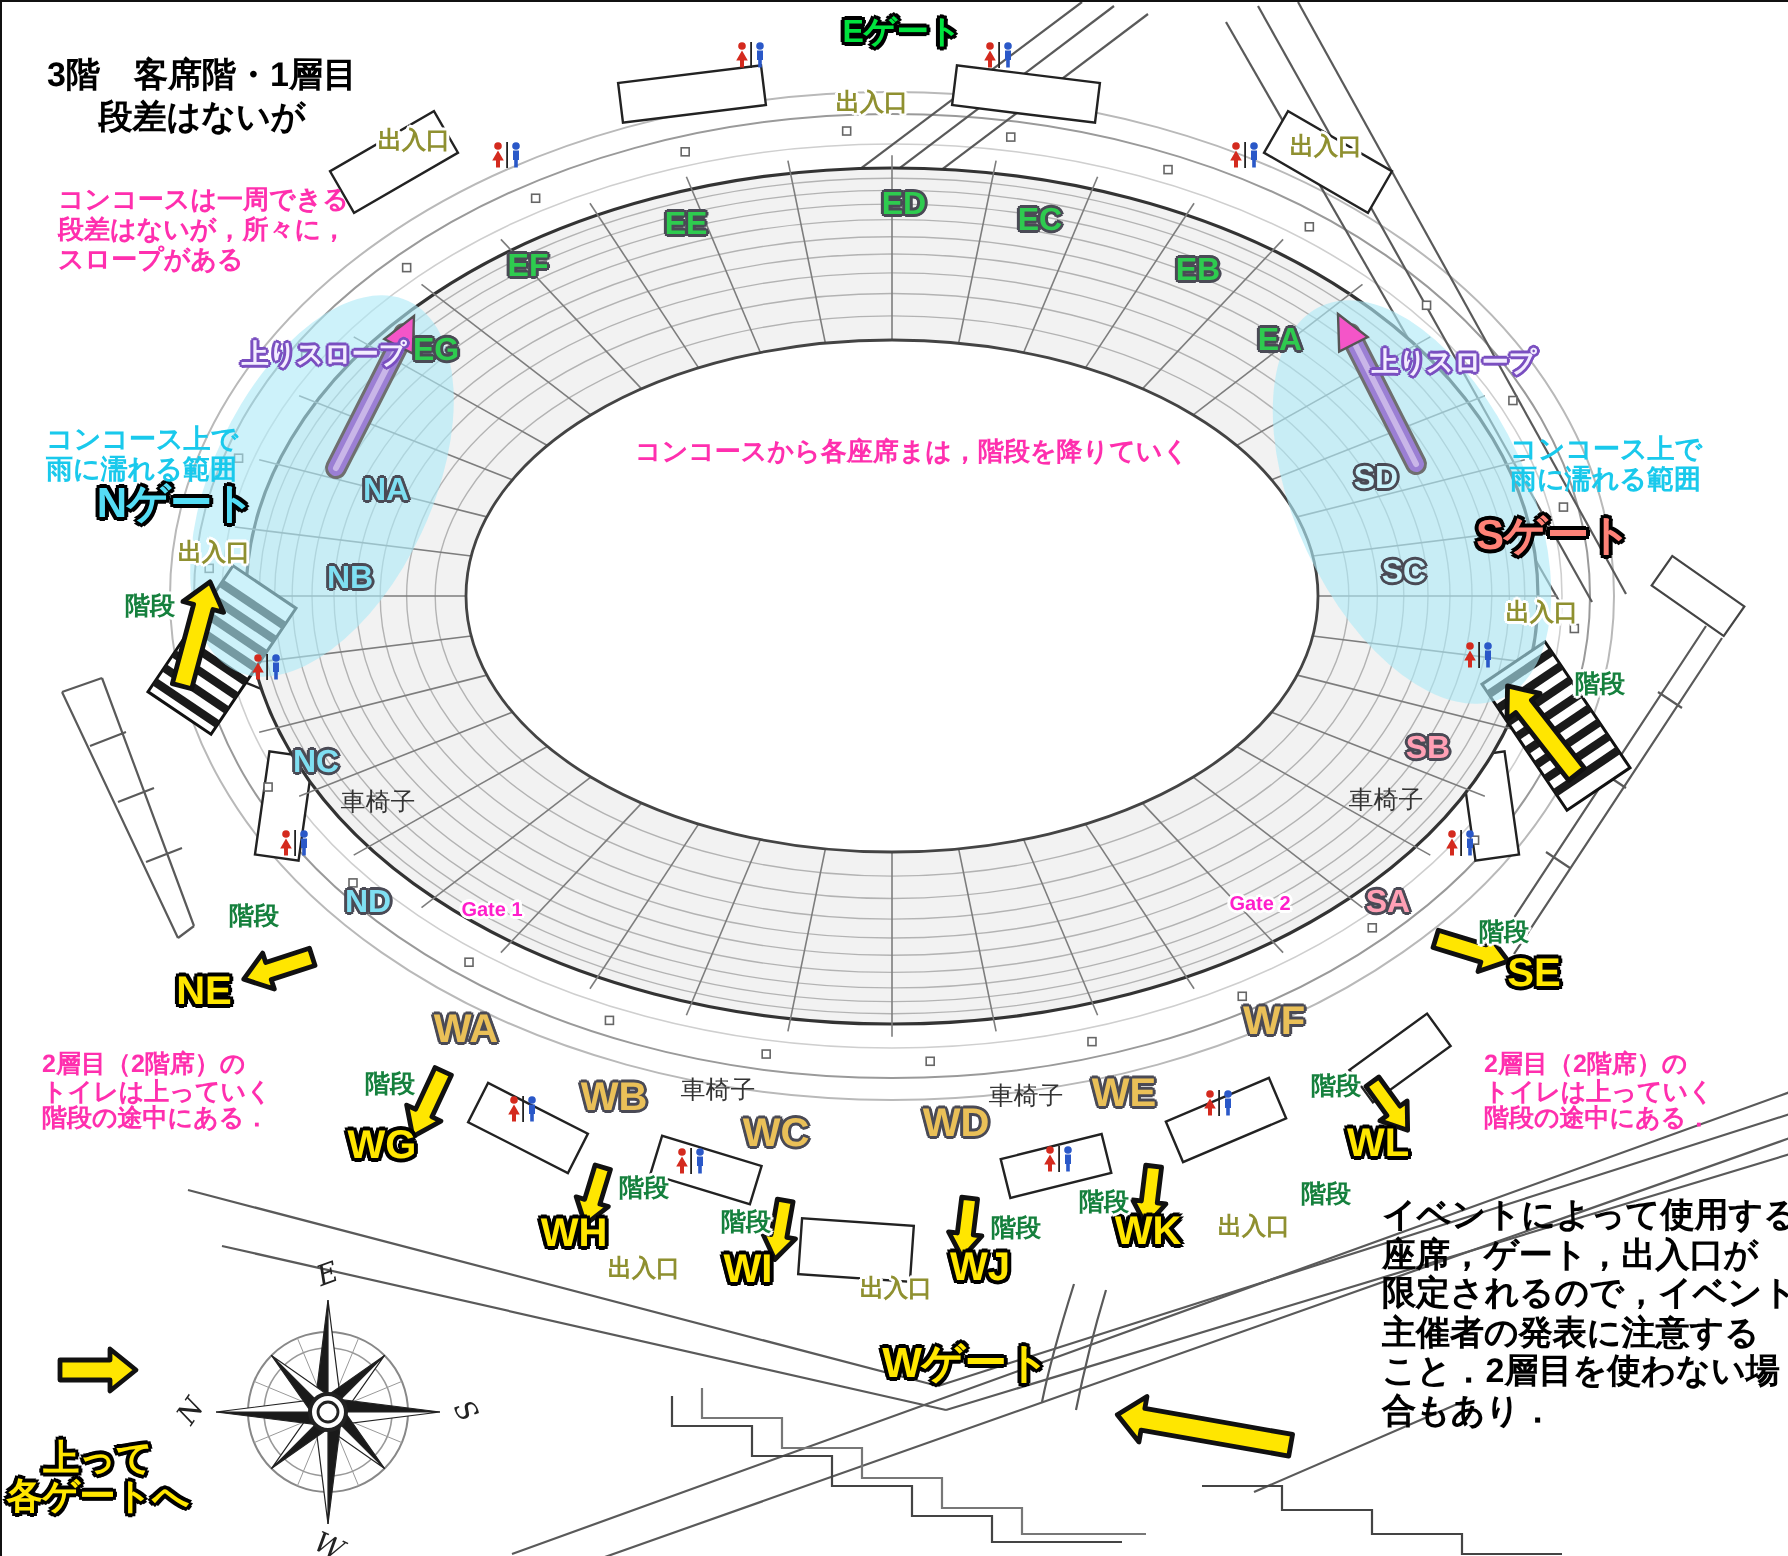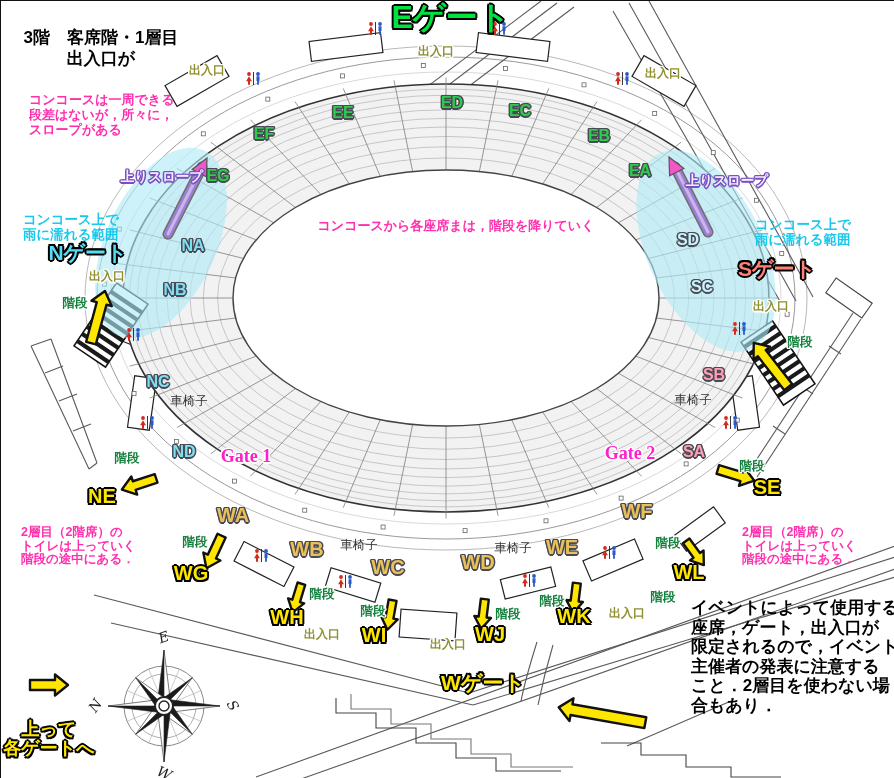--- a/index.html
+++ b/index.html
@@ -4,34 +4,34 @@
 <style>
   html,body{margin:0;padding:0;background:#888;}
   #stage{position:relative;width:894px;height:778px;background:#fff;overflow:hidden;
          border:1px solid #111;font-family:"Liberation Sans",sans-serif;margin:0 auto;}
   #mapsvg{position:absolute;left:0;top:0;}
   .lbl{position:absolute;transform:translate(-50%,-50%);font-weight:bold;white-space:nowrap;line-height:1;}
   .ol-k{text-shadow:2px 0 #000,-2px 0 #000,0 2px #000,0 -2px #000,1.5px 1.5px #000,-1.5px 1.5px #000,1.5px -1.5px #000,-1.5px -1.5px #000;}
   .ol-g{text-shadow:1.5px 0 #4a4a55,-1.5px 0 #4a4a55,0 1.5px #4a4a55,0 -1.5px #4a4a55,1px 1px #4a4a55,-1px 1px #4a4a55,1px -1px #4a4a55,-1px -1px #4a4a55;}
   .ol-w{text-shadow:1.5px 0 #fff,-1.5px 0 #fff,0 1.5px #fff,0 -1.5px #fff,1px 1px #fff,-1px 1px #fff,1px -1px #fff,-1px -1px #fff;}
   .ol-p{text-shadow:1.5px 0 #7a4fc0,-1.5px 0 #7a4fc0,0 1.5px #7a4fc0,0 -1.5px #7a4fc0,1px 1px #7a4fc0,-1px 1px #7a4fc0,1px -1px #7a4fc0,-1px -1px #7a4fc0;}
-  .gateE{color:var(--gateE);font-size:32px;}
+  .gateE{color:var(--gateE);font-size:16px;}
   .gateN{color:var(--gateN);font-size:21px;}
   .gateS{color:var(--gateS);font-size:21px;}
   .gateW{color:var(--yellow);font-size:21px;}
   .secGreen{color:var(--secGreen);font-size:16px;}
   .secCyan{color:var(--secCyan);font-size:16px;}
   .secPale{color:var(--secPale);font-size:16px;}
   .secPink{color:var(--secPink);font-size:16px;}
   .secTan{color:var(--secTan);font-size:20px;}
   .secYellow{color:var(--yellow);font-size:20px;}
   .exit{color:var(--exit);font-size:12px;}
   .stair{color:#15803d;font-size:12.5px;font-weight:bold;}
   .wheel{color:#333;font-size:12.5px;font-weight:normal;}
-  .gatept{color:var(--gatept);font-size:18px;font-family:Liberation Serif, serif;}
+  .gatept{color:var(--gatept);font-size:10px;}
   .rampLbl{color:#f3edff;font-size:13.5px;}
   .note{position:absolute;font-weight:bold;white-space:nowrap;}
   .notePink{color:var(--notePink);font-size:13px;line-height:15px;}
   .notePink2{color:var(--notePink);font-size:12.5px;line-height:13.5px;}
   .noteCyan{color:var(--noteCyan);font-size:13.5px;line-height:15px;margin-top:20px;}
   .noteBlack{color:#000;font-size:17px;line-height:19.5px;}
   .noteYellow{color:var(--yellow);font-size:18px;line-height:19px;}
   .c-center{transform:translate(-50%,0);text-align:center;}
   .title{position:absolute;left:10px;top:26px;width:180px;text-align:center;
          color:#000;font-weight:bold;font-size:17px;line-height:21px;}
@@ -264,21 +264,21 @@
           <text x="4.1637991171010006e-15" y="-68" fill="#222" font-size="14" font-style="italic" font-family="&quot;DejaVu Serif&quot;,serif" text-anchor="middle" dominant-baseline="middle" transform="rotate(-20 4.1637991171010006e-15 -68)">E</text>
           <text x="68" y="0" fill="#222" font-size="14" font-style="italic" font-family="&quot;DejaVu Serif&quot;,serif" text-anchor="middle" dominant-baseline="middle" transform="rotate(60 68 0)">S</text>
           <text x="4.1637991171010006e-15" y="68" fill="#222" font-size="14" font-style="italic" font-family="&quot;DejaVu Serif&quot;,serif" text-anchor="middle" dominant-baseline="middle" transform="rotate(25 4.1637991171010006e-15 68)">W</text>
           <text x="-68" y="8.327598234202001e-15" fill="#222" font-size="14" font-style="italic" font-family="&quot;DejaVu Serif&quot;,serif" text-anchor="middle" dominant-baseline="middle" transform="rotate(-55 -68 8.327598234202001e-15)">N</text>
         </g>
       </g>
   </svg>
 
   <div class="title">
     <div>3階　客席階・1層目</div>
-    <div>出入口が</div>
+    <div>段差はないが</div>
   </div>
 
   <div id="labels">
       <div class="lbl gateE ol-k" style="left: 450px; top: 16px;">Eゲート</div>
       <div class="lbl gateN ol-k" style="left: 87px; top: 251px;">Nゲート</div>
       <div class="lbl gateS ol-k" style="left: 776px; top: 267px;">Sゲート</div>
       <div class="lbl gateW ol-k" style="left: 455px; top: 681px; margin-left: 27px;">Wゲート</div>
       <div class="lbl secGreen ol-g" style="left: 217px; top: 175px;">EG</div>
       <div class="lbl secGreen ol-g" style="left: 263px; top: 133px;">EF</div>
       <div class="lbl secGreen ol-g" style="left: 342px; top: 112px;">EE</div>

